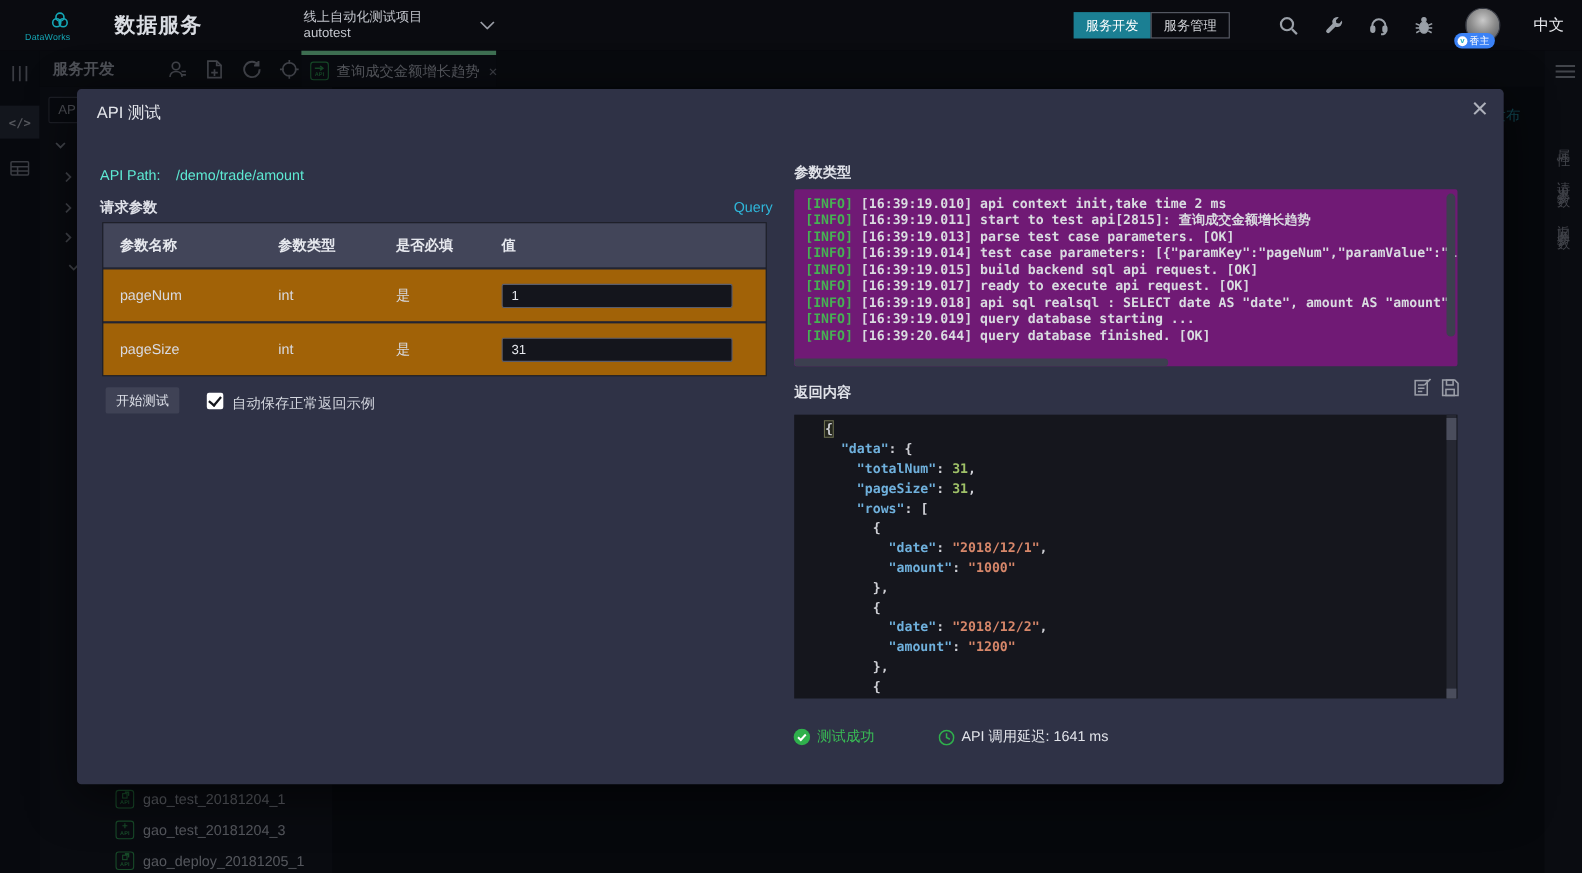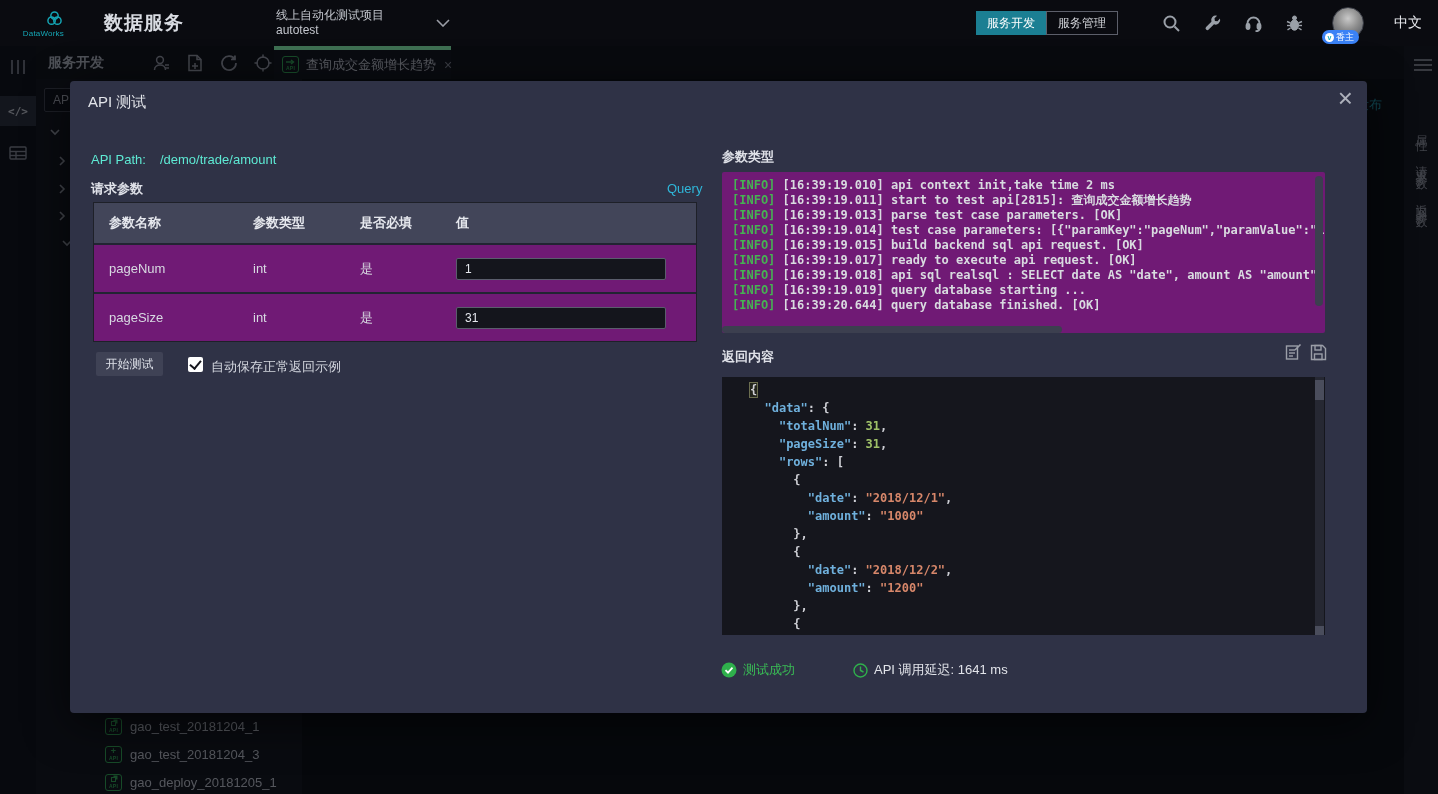--- a/index.html
+++ b/index.html
@@ -66,21 +66,21 @@
   .modal-close { position:absolute; right:14px; top:4px; font-size:26px; color:#aeb1bb; cursor:pointer; line-height:26px; }
 
   .api-path { position:absolute; left:21px; top:71px; font-size:13px; color:#5eead4;text-align:center; }
   .api-path b { font-weight:400; margin-left:14px; }
   .req-params { position:absolute; left:21px; top:99px; font-size:13px; font-weight:700; color:#dfe1e8; }
   .query-link { position:absolute; left:597px; top:100px; font-size:13px; color:#2fb6d9; cursor:pointer; }
 
   .ptable { position:absolute; left:23px; top:121px; width:604px; background:#222432; border:1px solid #1e2028; }
   .pt-head { display:flex; height:40px; background:#424559; align-items:center; }
   .pt-head span { font-size:13px; font-weight:700; color:#e6e8ee; }
-  .pt-row { display:flex; height:47px; background:#701a75; align-items:center; margin-top:2px; }
+  .pt-row { display:flex; height:47px; background:#a16207; align-items:center; margin-top:2px; }
   .pt-row span { font-size:13px; color:#d8dae2; }
   .c1 { width:159px; padding-left:15px; } .c2 { width:107px; } .c3 { width:96px; }
   .c4 { flex:1; }
   .pv-input { width:210px; height:22px; background:#14151c; border:1px solid #5a5d6c; border-radius:2px; color:#e6e8ee; font-size:12px; padding:0 8px; font-family:"Liberation Sans",sans-serif; }
 
   .start-btn { position:absolute; left:26px; top:271px; width:67px; height:24px; background:#3f4255; border:none; border-radius:2px; color:#dde0e8; font-size:12px; cursor:pointer; font-family:"Liberation Sans",sans-serif; }
   .cb { position:absolute; left:118px; top:276px; width:15px; height:15px; background:#fff; border-radius:2px; cursor:pointer; }
   .cb::after { content:""; position:absolute; left:4px; top:1px; width:5px; height:9px; border:solid #15161d; border-width:0 2px 2px 0; transform:rotate(40deg); }
   .cb-label { position:absolute; left:141px; top:277px; font-size:13px; color:#d3d6de; }
 

